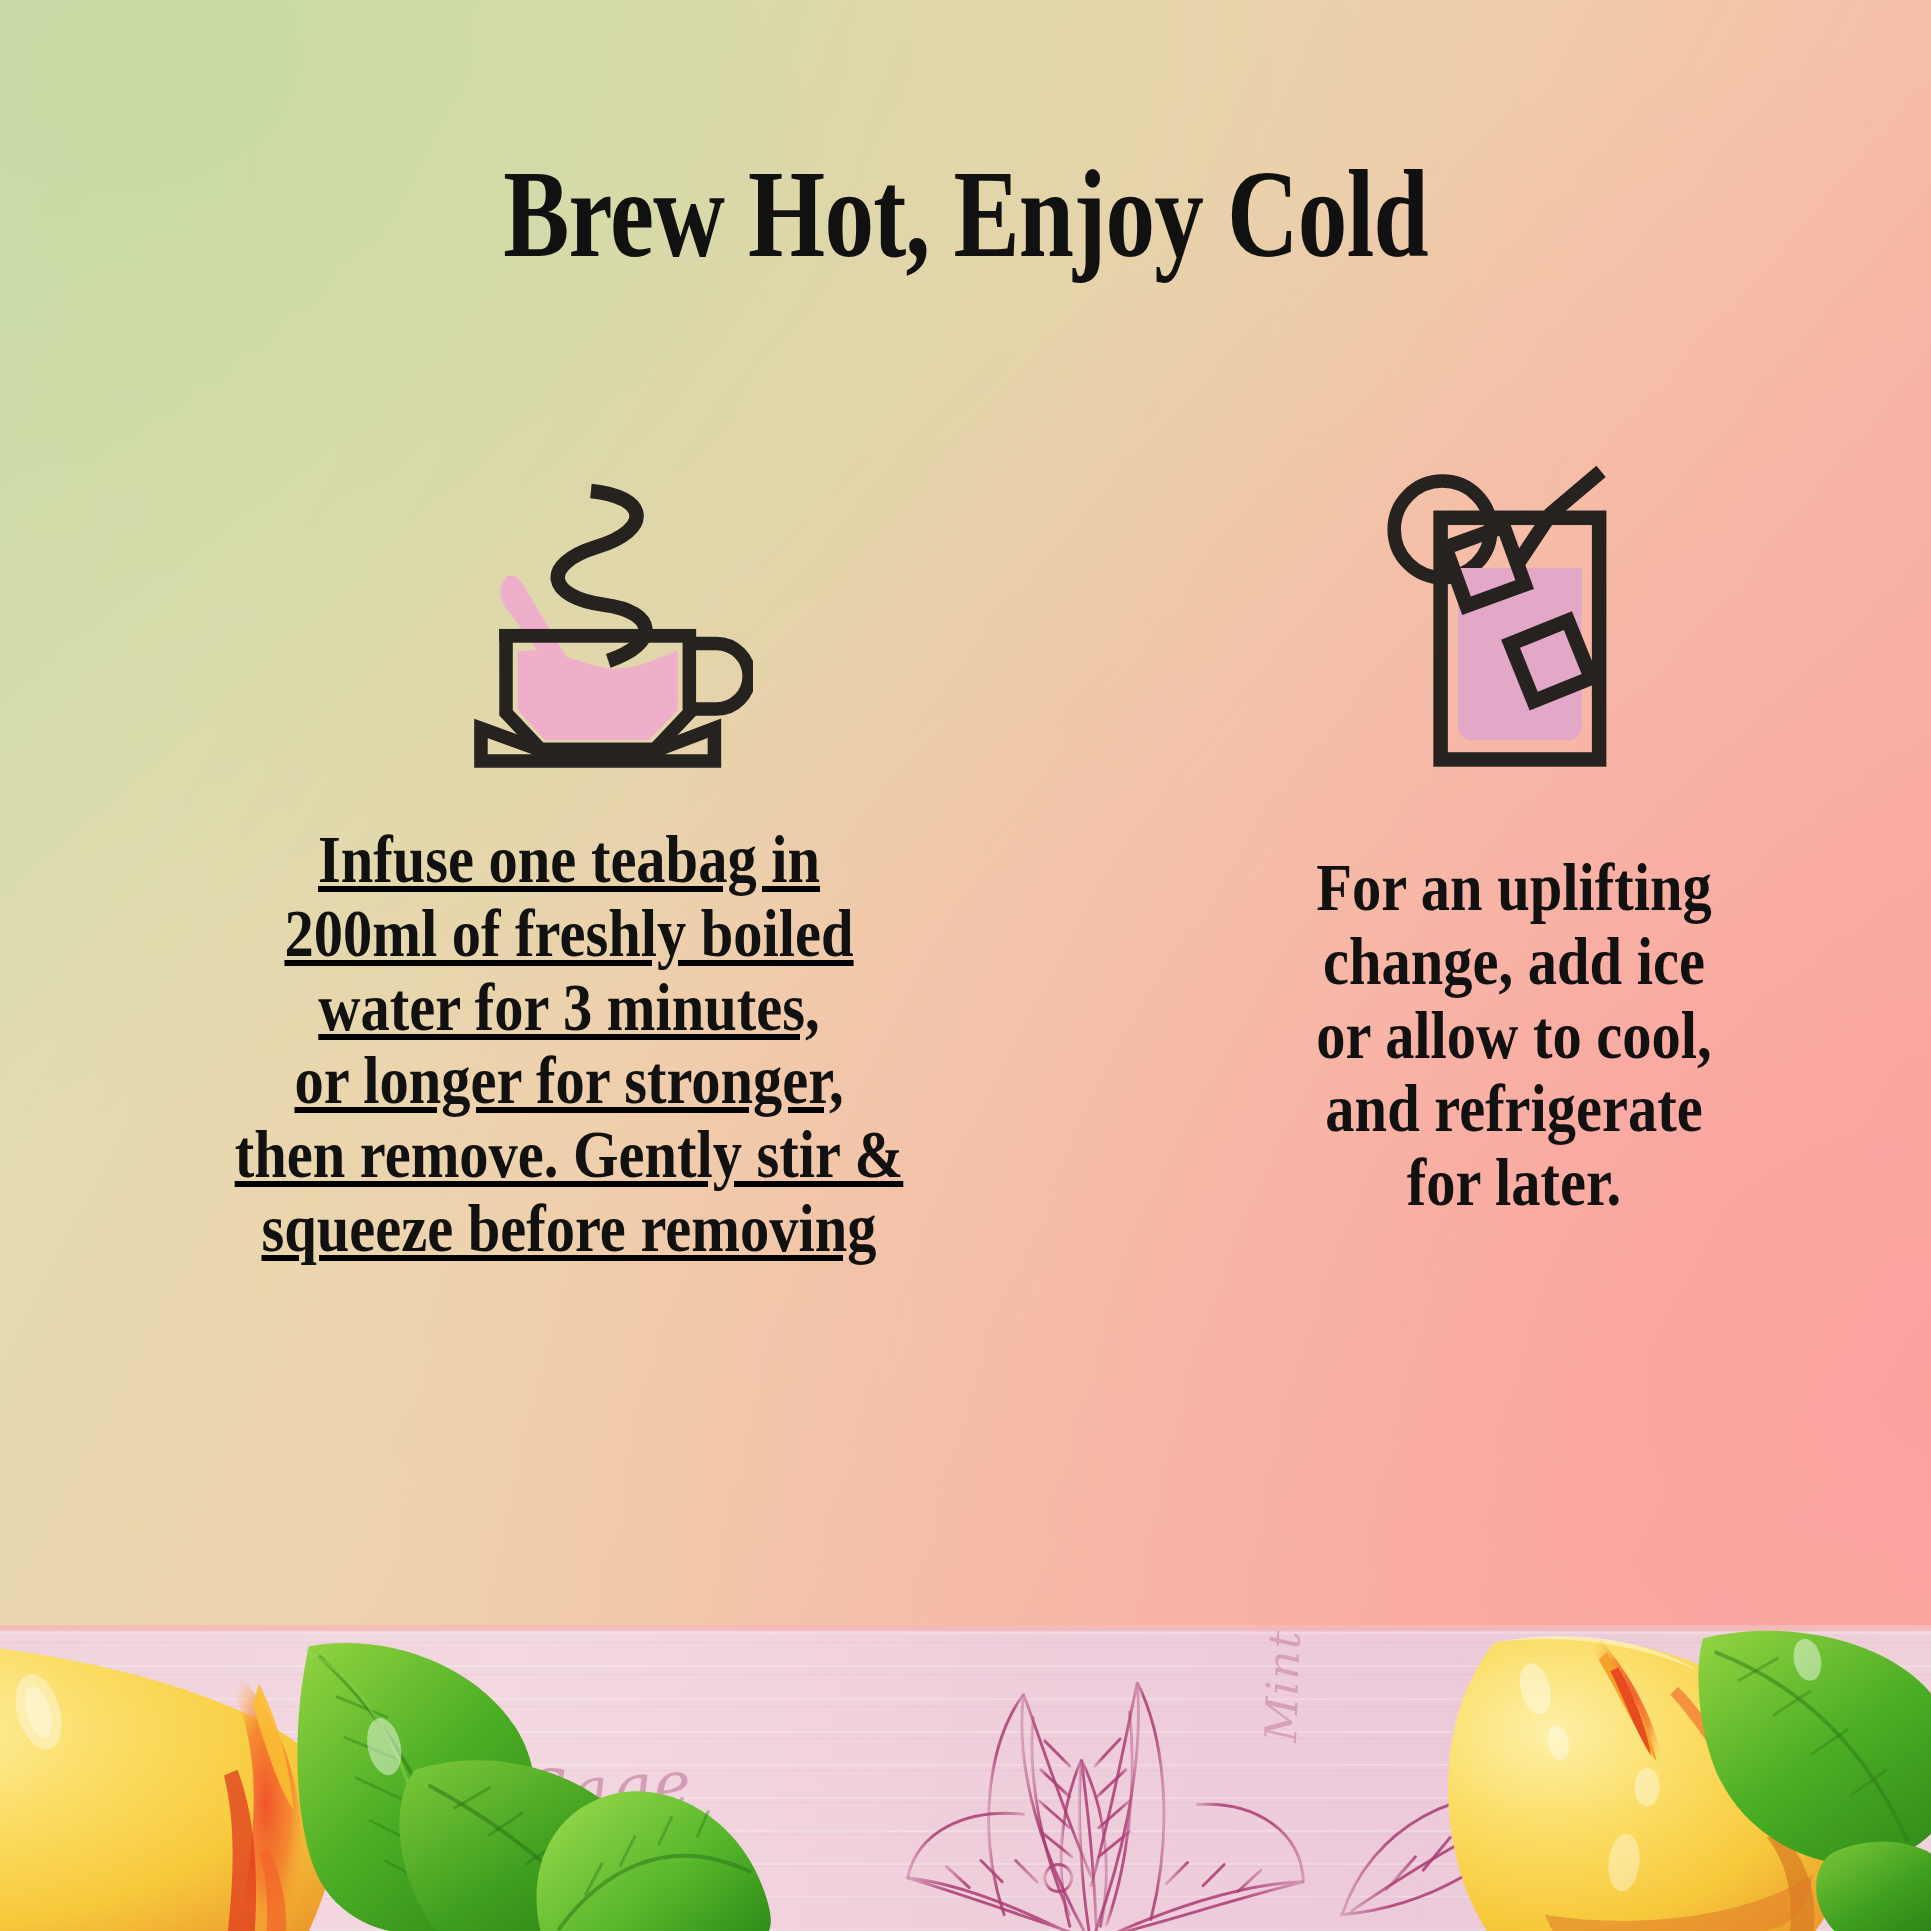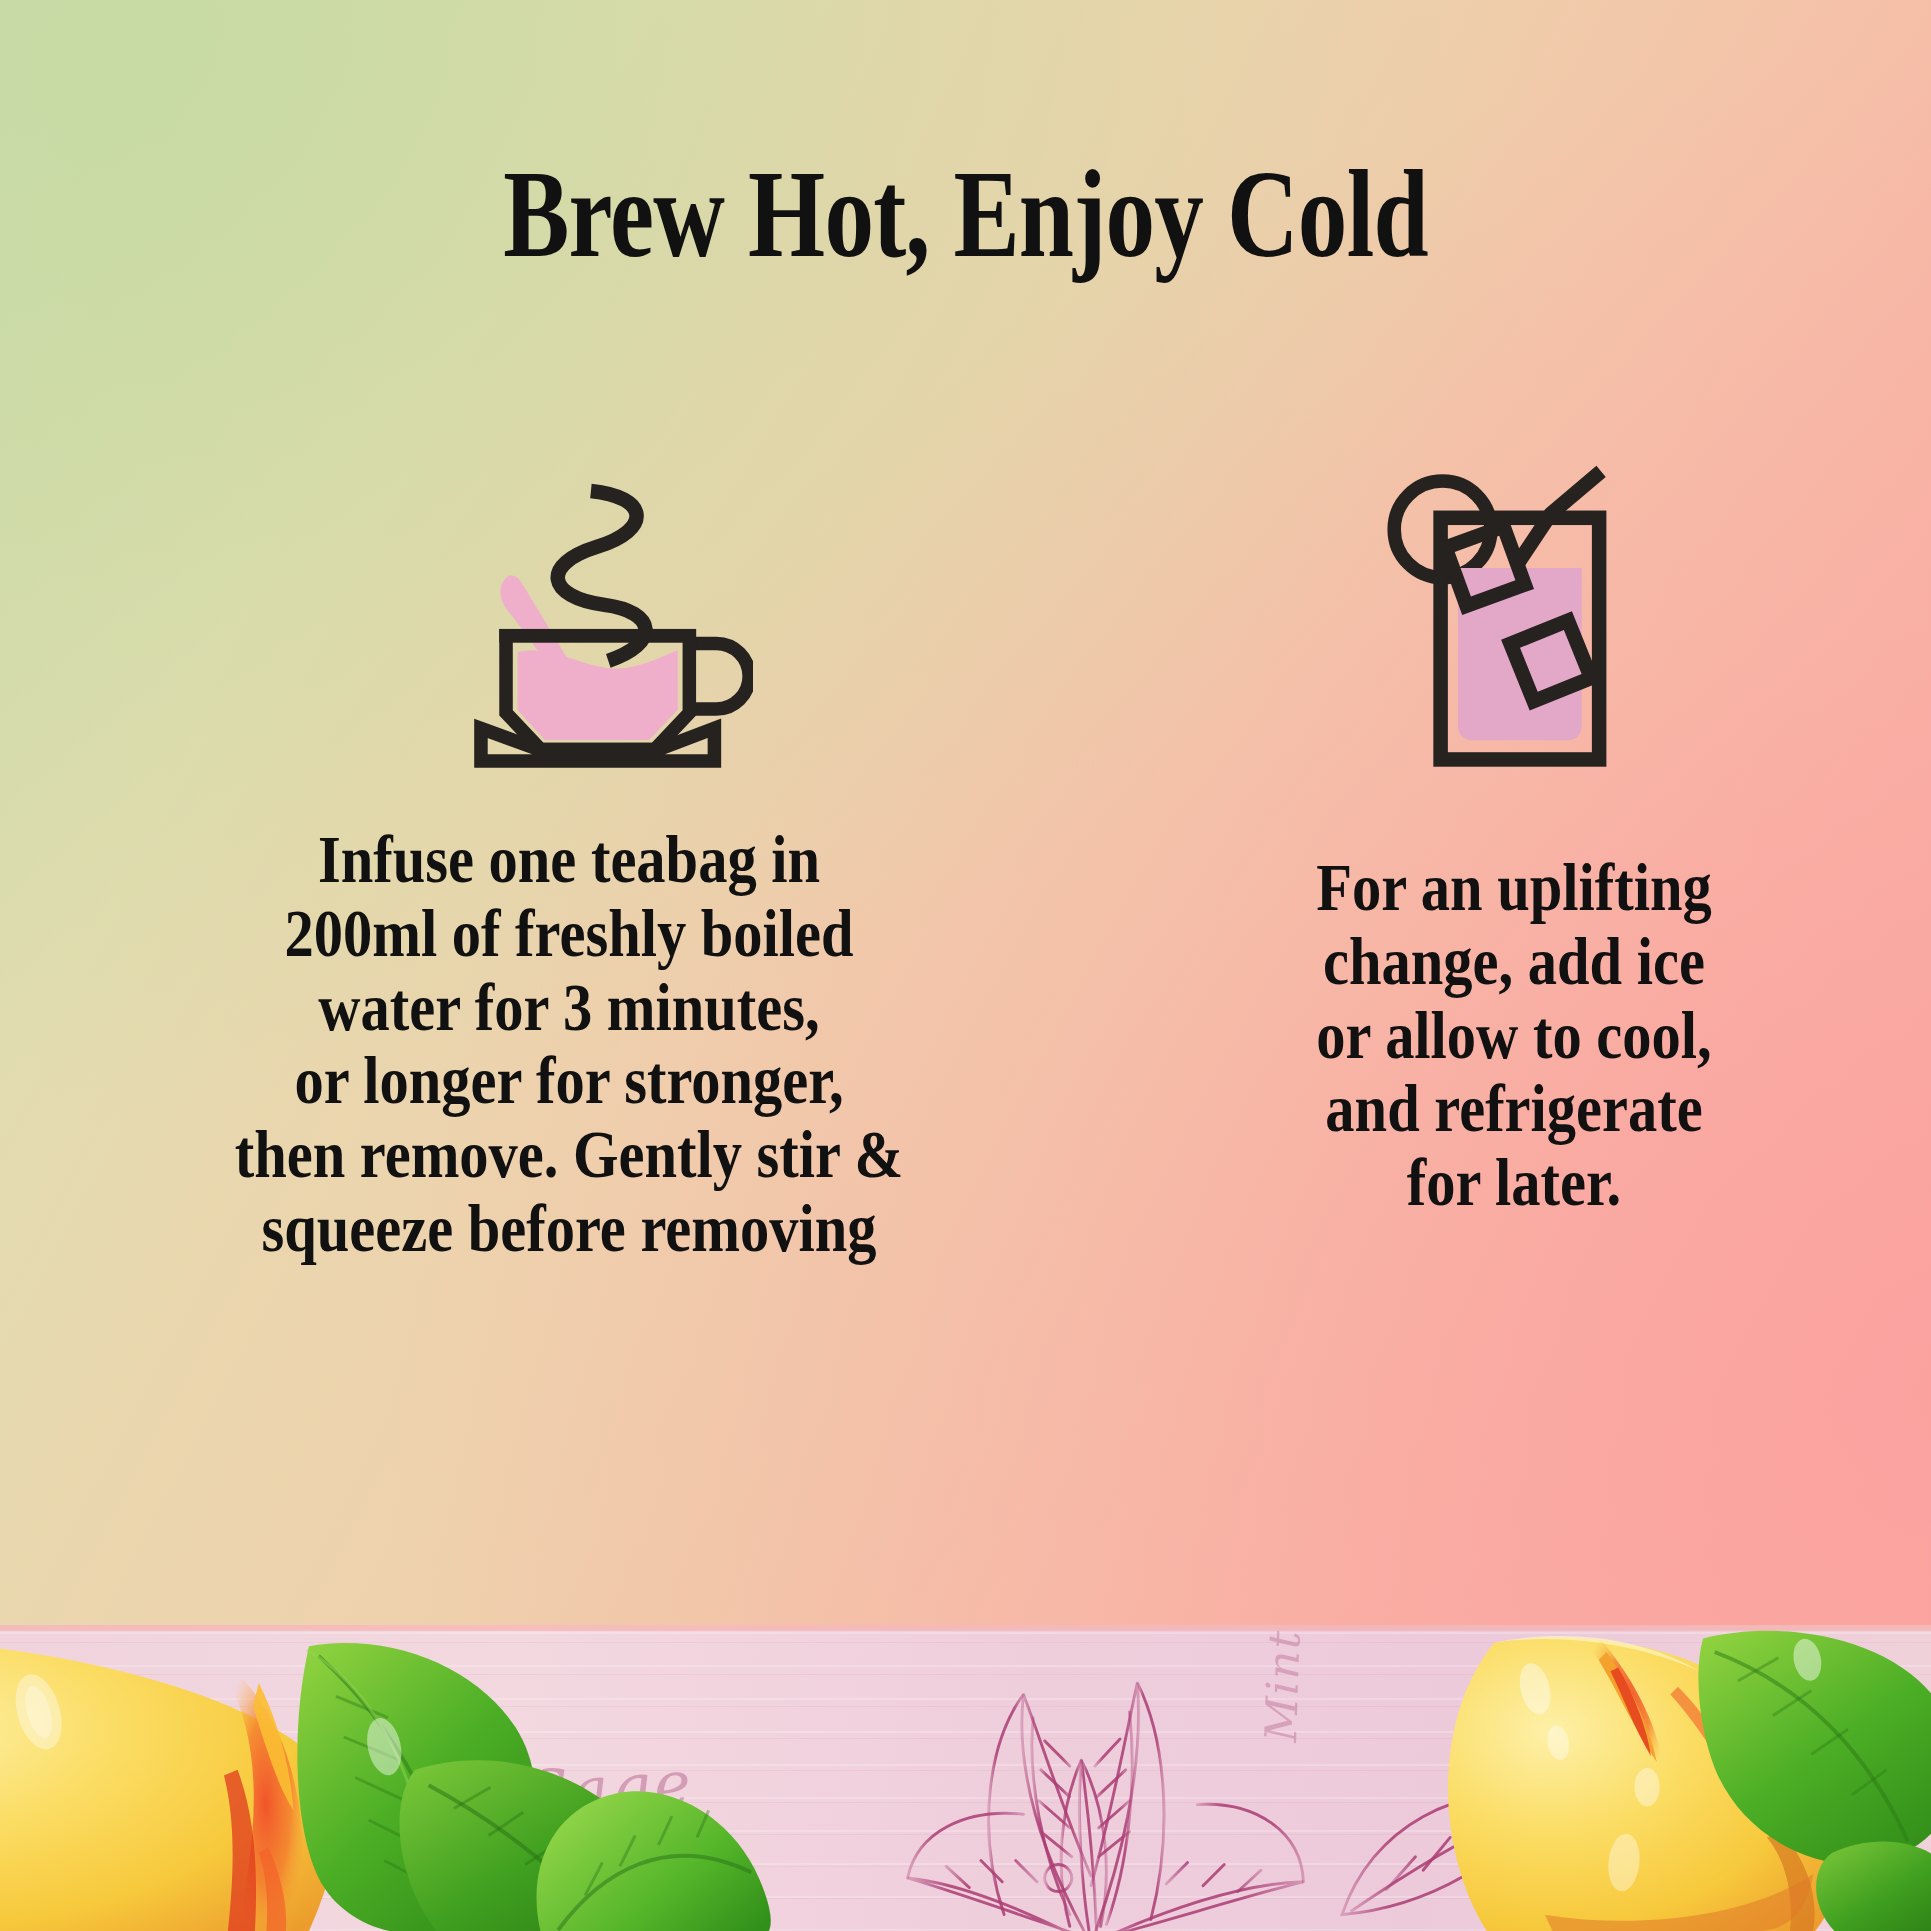--- a/index.html
+++ b/index.html
@@ -76,21 +76,21 @@
     flex-direction: row;
     align-items: flex-start;
     justify-content: flex-start;
   }
   .col {
     position: relative;
     display: flex;
     flex-direction: column;
     align-items: center;
   }
-  .col-hot   { width: 1101px; margin-left: 9.7px; }
+  .col-hot   { width: 1101px; margin-left: 9.7px; text-decoration: underline; }
   .col-cold  { width: 792px;  margin-left: 0px; gap: 28px; }
 
   .icon-wrap {
     height: 319px;
     display: flex;
     align-items: center;
     justify-content: center;
   }
   .icon-hot  { width: 328px; margin-left: 58px; }
   .icon-cold { width: 290px; margin-left: 19.3px; }

